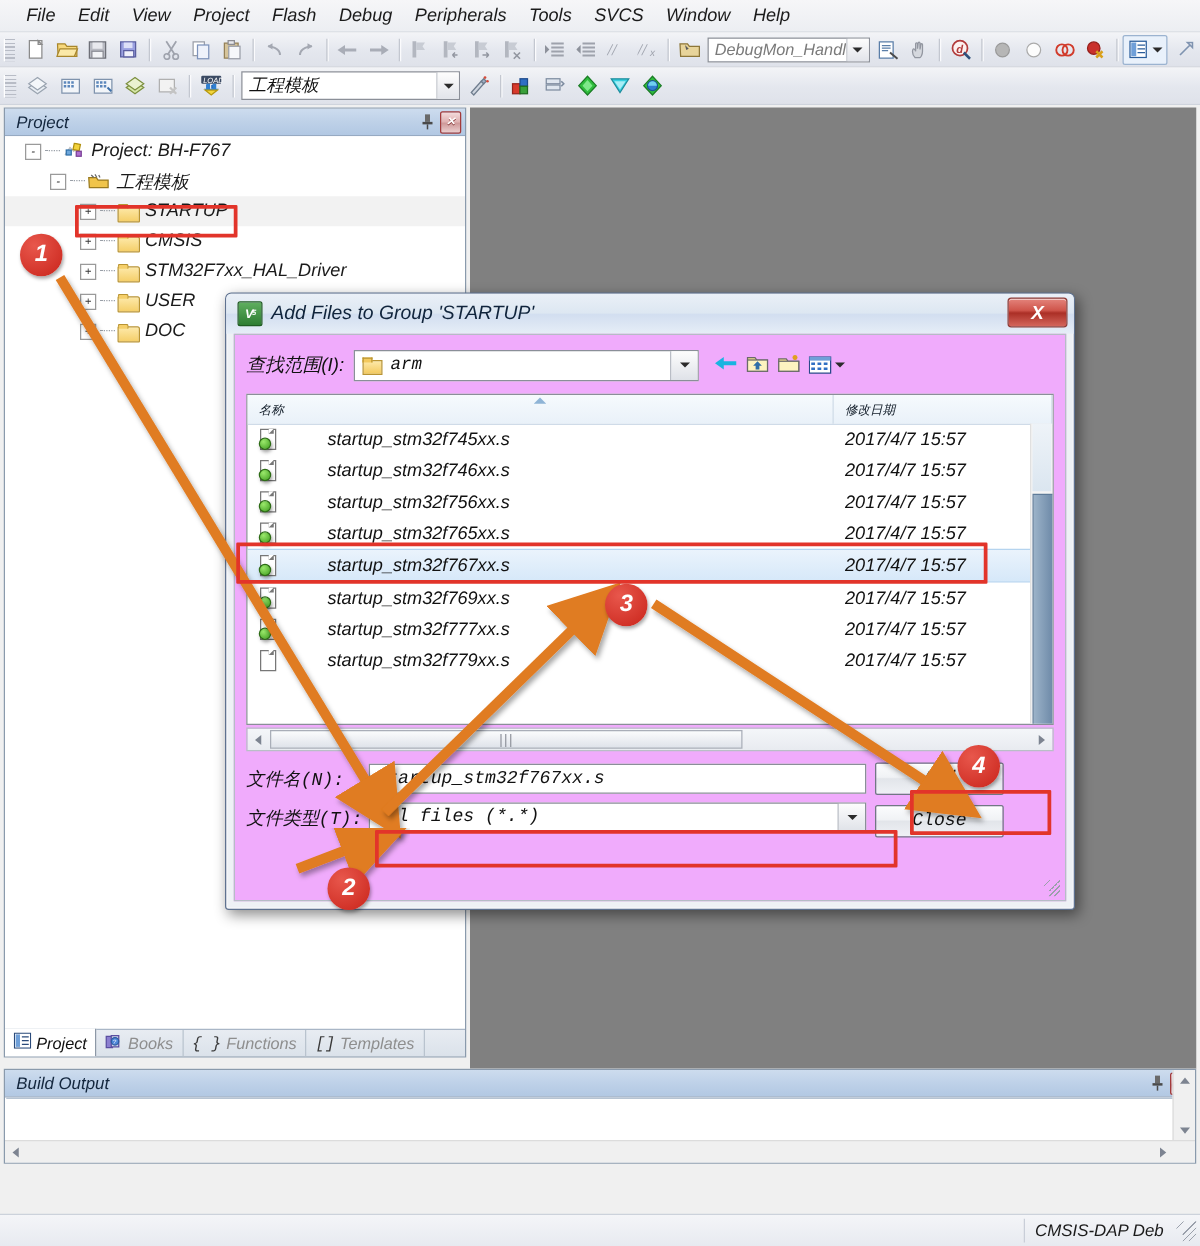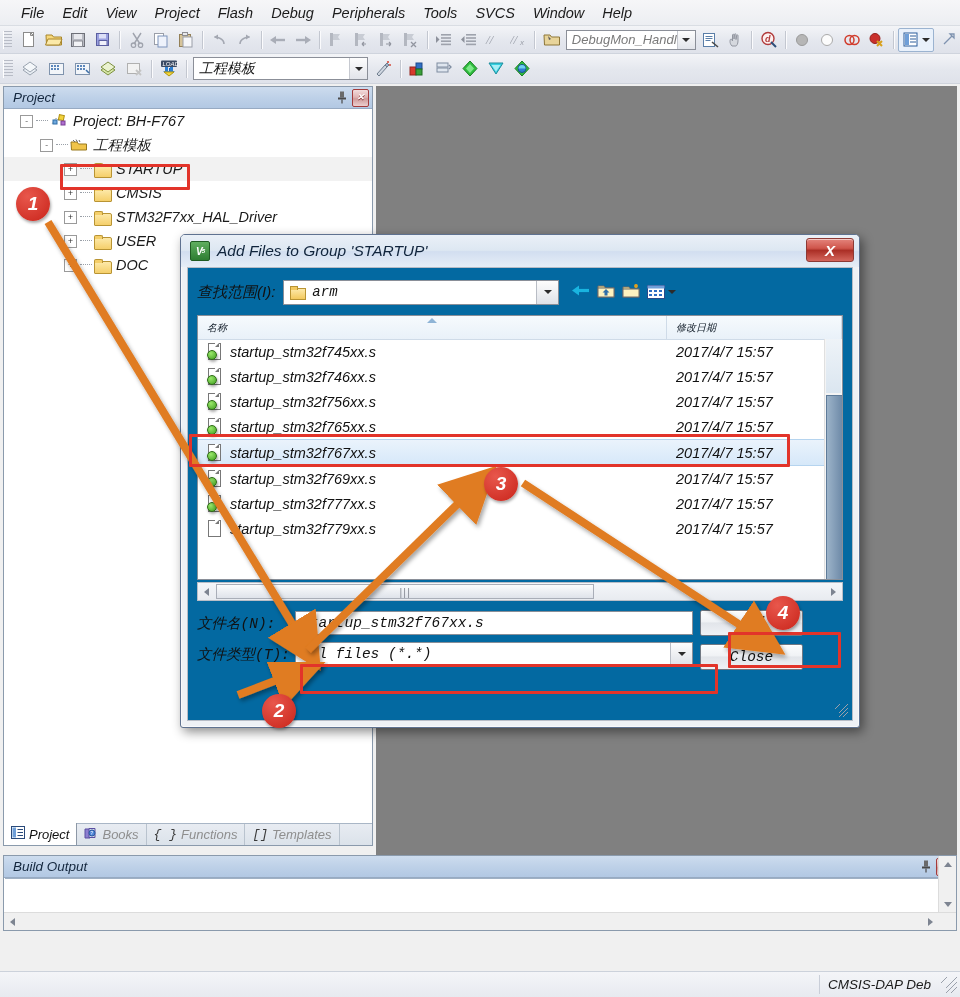--- a/index.html
+++ b/index.html
@@ -151,21 +151,21 @@
     background:linear-gradient(to bottom,#e4847c 0%,#cf554b 42%,#ab2f26 52%,#d4665c 100%);
     display:flex;align-items:center;justify-content:center;
     color:#fff;font-size:15px;font-weight:bold;
     box-shadow:inset 0 1px 0 rgba(255,255,255,.55);
   }
   .appicon{width:18px;height:18px;background:linear-gradient(to bottom,#5fae5f,#2e7d32);
     border:1px solid #1f5b22;border-radius:2px;color:#fff;font-size:10px;
     display:flex;align-items:center;justify-content:center;font-weight:bold;letter-spacing:-1px;}
 
   .dlg-body{position:absolute;left:6px;right:6px;top:32px;bottom:6px;
-    background:#0369a1;border:1px solid #b6bcc6;box-sizing:border-box;}
+    background:#f0abfc;border:1px solid #b6bcc6;box-sizing:border-box;}
 
   .lookin-row{position:absolute;left:9px;top:9px;right:9px;height:30px;display:flex;align-items:center;}
   .cn-label{font-size:15px;color:#111;font-family:"Liberation Sans",sans-serif;}
   .lookin-combo{
     width:276px;height:25px;margin-left:8px;border:1px solid #8a8f98;background:#fff;
     display:flex;align-items:center;box-sizing:border-box;
   }
   .lookin-combo .fi{width:15px;height:13px;margin-left:6px;position:relative;flex:none;}
   .lookin-combo .fi:before{content:"";position:absolute;left:0;top:2px;width:14px;height:10px;
     background:linear-gradient(to bottom,#fde9a9,#f3c95e);border:1px solid #b99433;}
@@ -189,21 +189,21 @@
     border-right:1px solid #cfdbe8;box-sizing:border-box;position:relative;}
   .lv-head .col .sortmark{position:absolute;left:50%;top:2px;margin-left:-5px;
     width:0;height:0;border-left:5px solid transparent;border-right:5px solid transparent;border-bottom:5px solid #8fb4d6;}
   .col-name{width:469px;}
   .col-date{width:auto;flex:1;border-right:none;}
   .lv-rows{position:absolute;left:0;right:0;top:23px;bottom:0;}
   .frow{height:25px;display:flex;align-items:center;}
   .frow.sel{background:linear-gradient(to bottom,#eaf3fc,#d6e8f9);
     border-top:1px solid #b5d4ef;border-bottom:1px solid #b5d4ef;}
   .fname{width:469px;display:flex;align-items:center;padding-left:9px;box-sizing:border-box;
-    font-size:14.5px;color:#111;}
+    font-size:14.5px;color:#111;gap:32px;}
   .fdate{flex:1;padding-left:9px;font-size:14.5px;color:#111;}
   .fico{width:16px;height:17px;position:relative;margin-right:7px;flex:none;}
   .fico .pg{position:absolute;left:1px;top:0;width:11px;height:15px;background:#fff;
     border:1px solid #777;border-top-right-radius:0;}
   .fico .corner{position:absolute;left:8px;top:0;width:0;height:0;
     border-left:4px solid #fff;border-bottom:4px solid #777;}
   .fico .badge{position:absolute;left:0px;bottom:0px;width:8px;height:8px;border-radius:50%;
     background:radial-gradient(circle at 35% 30%,#9ae86b,#3f9e1f);border:1px solid #2c6b14;}
 
   .lv-vscroll{position:absolute;right:0;top:23px;bottom:0;width:17px;background:#f4f4f4;border-left:1px solid #e0e0e0;}

